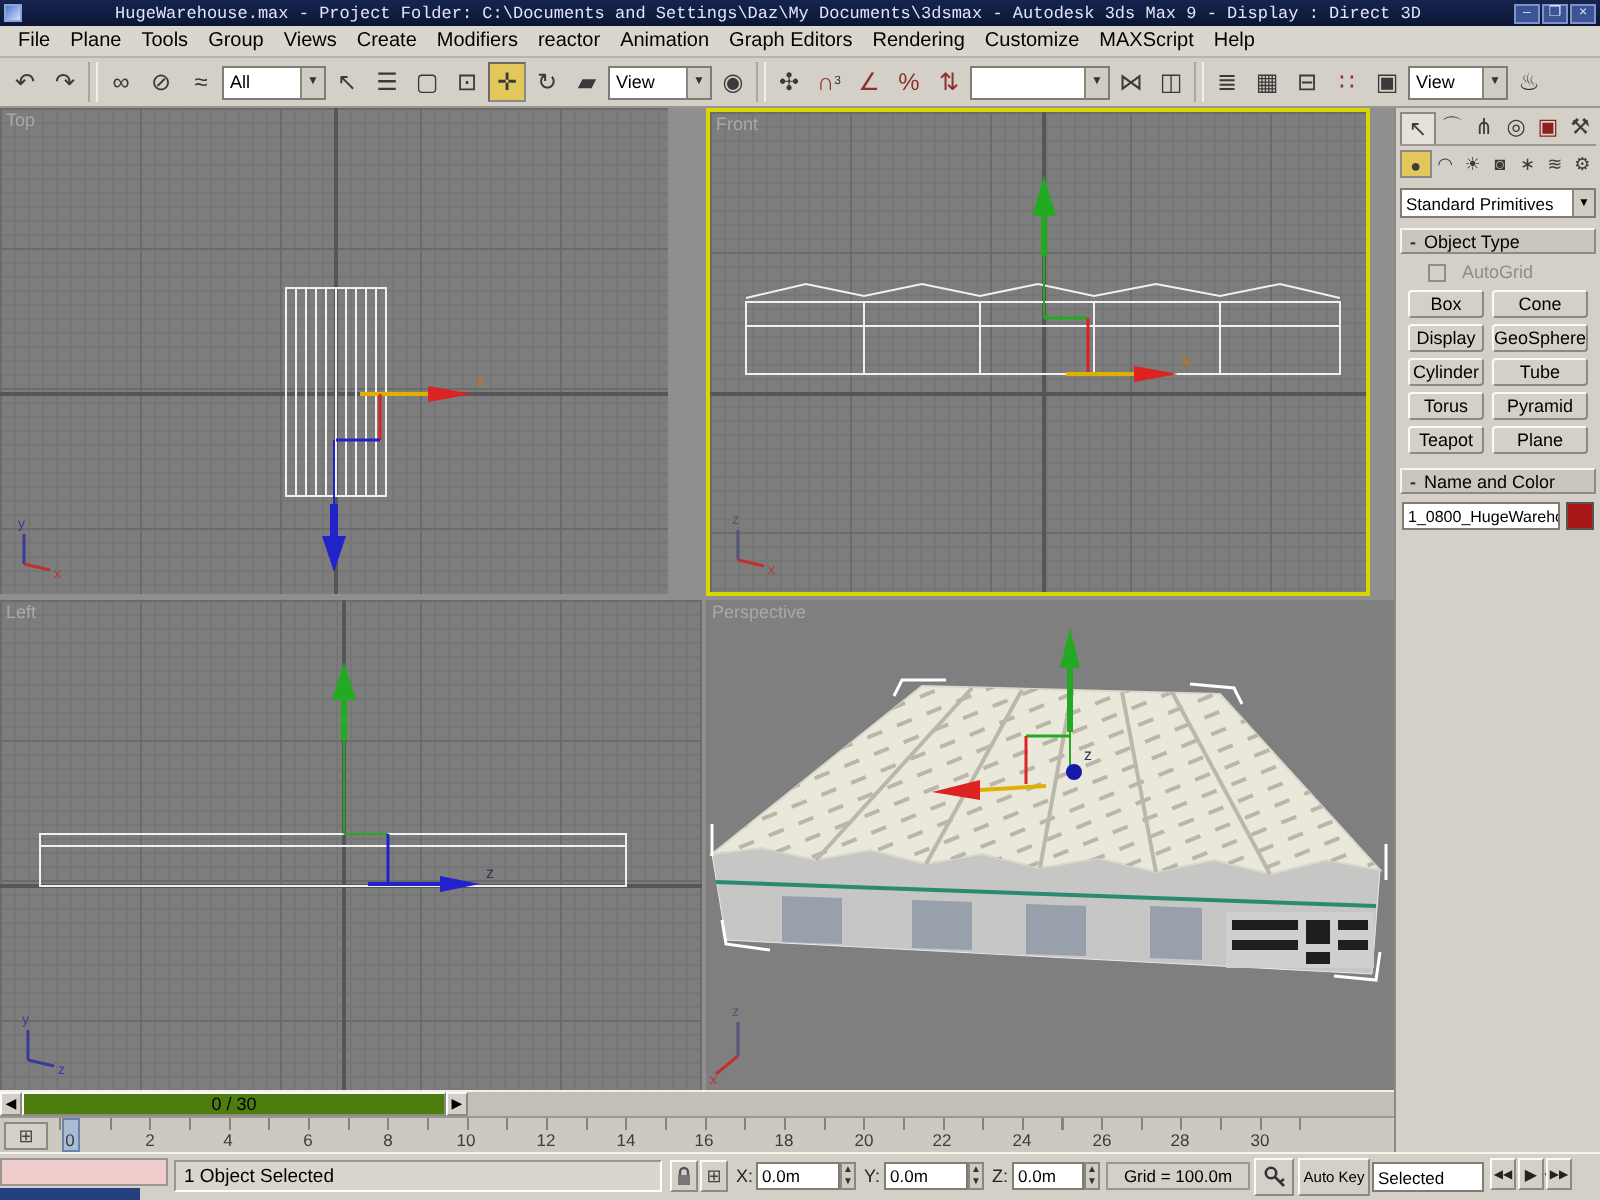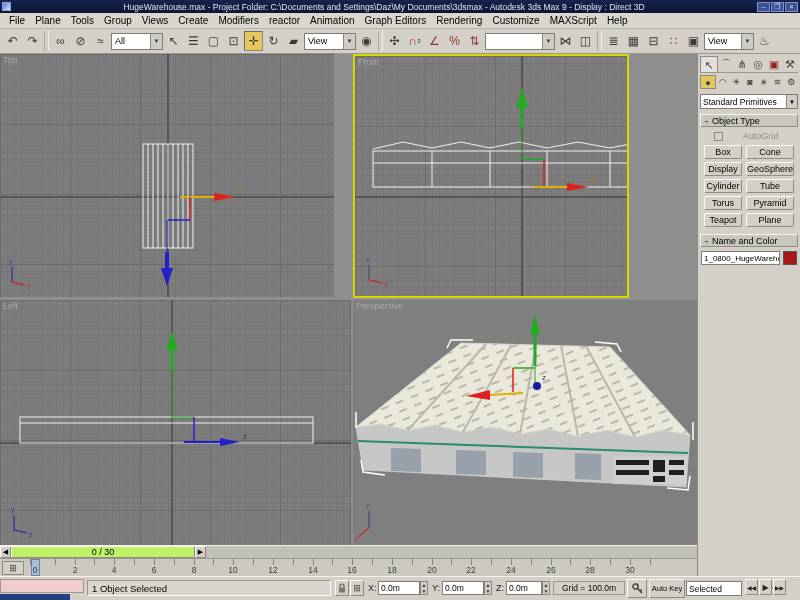--- a/index.html
+++ b/index.html
@@ -7,21 +7,21 @@
   .root{position:relative;width:800px;height:600px;overflow:hidden;
         font-family:"Liberation Sans",sans-serif;font-size:10px;color:#000;
         background:#d4d0c8;}
 
   
   .titlebar{position:absolute;left:0;top:0;width:800px;height:13px;
     background:linear-gradient(#16254f,#0c1534);display:flex;align-items:center;}
   .app-icon{width:9px;height:9px;margin-left:2px;background:linear-gradient(135deg,#4d7ad0,#cfe2ff);
     border:1px solid #89a4d8;}
   .title-text{flex:1;text-align:center;color:#dfe6f5;font-size:8.5px;white-space:nowrap;
-    overflow:hidden;text-overflow:ellipsis;padding:0 20px;}
+    overflow:hidden;text-overflow:ellipsis;padding:0 20px;font-family:Liberation Mono, monospace;}
   .winbtns{display:flex;gap:1px;margin-right:2px;}
   .winbtn{width:13px;height:10px;background:#3c5496;border:1px solid #7e93c8;color:#d7e3ff;
     font-size:7px;line-height:8px;text-align:center;}
 
   
   .menubar{position:absolute;left:0;top:13px;width:800px;height:16px;background:#d9d6cd;
     border-bottom:1px solid #b7b4ab;display:flex;align-items:center;padding-left:4px;gap:0;}
   .menu-item{padding:1px 5px;font-size:10px;}
 
   
@@ -44,21 +44,21 @@
       background-image:
         linear-gradient(#6b6b6b 1px,transparent 1px),
         linear-gradient(90deg,#6b6b6b 1px,transparent 1px),
         linear-gradient(#767676 1px,transparent 1px),
         linear-gradient(90deg,#767676 1px,transparent 1px);
       background-size:70px 70px,70px 70px,7px 7px,7px 7px;}
   .vp.nogrid{background-image:none;background-color:#7f7f7f;}
   .vp-label{position:absolute;left:3px;top:1px;color:#a9a9a9;font-size:9px;z-index:3;}
   .vp svg{position:absolute;left:0;top:0;}
   .vp-top{left:0;top:0;width:334px;height:243px;}
-  .vp-front{left:353px;top:0;width:276px;height:244px;border:2px solid #d8d800;}
+  .vp-front{left:353px;top:0;width:332px;height:244px;border:2px solid #d8d800;}
   .vp-left{left:0;top:246px;width:351px;height:245px;}
   .vp-persp{left:353px;top:246px;width:344px;height:245px;}
 
   
   .cmdpanel{position:absolute;left:697px;top:54px;width:103px;height:522px;background:#d4d0c8;
     border-left:1px solid #8d8a83;padding:1px 2px;}
   .cp-tabs{display:flex;height:18px;border-bottom:1px solid #9a978f;align-items:center;}
   .cp-tab{flex:1;text-align:center;font-size:11px;color:#3c3c3c;height:16px;line-height:16px;}
   .cp-tab.active{background:#e4e1da;border:1px solid #8d8a83;border-bottom:none;}
   .cp-tab.disp{color:#8c2020;}
@@ -66,37 +66,37 @@
   .cp-cat{flex:1;text-align:center;font-size:9px;color:#3c3c3c;height:14px;line-height:14px;}
   .cp-cat.active{background:#e3c75a;border:1px solid #8a8a8a;}
   .cp-dd{margin-top:4px;height:15px;background:#fff;border:1px solid #7f7c76;font-size:8.5px;
     display:flex;align-items:center;padding-left:2px;}
   .cp-dd .dd-arrow{margin-left:auto;width:11px;height:100%;background:#cfccc4;border-left:1px solid #8a877f;
     font-size:6px;display:flex;align-items:center;justify-content:center;}
   .rollout{margin-top:5px;height:13px;background:#c9c6be;border:1px solid #8d8a83;
     border-top-color:#f5f3ee;border-left-color:#f5f3ee;display:flex;align-items:center;font-size:9px;}
   .rollout .minus{width:11px;text-align:center;font-weight:bold;color:#333;}
   .rollout .ro-title{flex:1;text-align:left;margin-right:11px;}
-  .autogrid{display:flex;align-items:center;gap:20px;margin:4px 0 2px 14px;color:#8f8c85;font-size:9px;}
+  .autogrid{display:flex;align-items:center;gap:8px;margin:4px 0 2px 14px;color:#8f8c85;font-size:9px;}
   .checkbox{width:9px;height:9px;background:#d4d0c8;border:1px solid #8f8c85;}
   .btn-grid{display:grid;grid-template-columns:1fr 1fr;gap:3px 4px;padding:2px 4px;}
   .obj-btn{height:14px;background:#d4d0c8;border:1px solid #8d8a83;border-top-color:#fbfaf7;
     border-left-color:#fbfaf7;font-size:9px;display:flex;align-items:center;justify-content:center;
     border-radius:2px;}
   .namerow{display:flex;align-items:center;gap:3px;margin-top:4px;padding:0 1px;}
   .name-field{flex:1;height:14px;background:#fff;border:1px solid #7f7c76;font-size:8px;
     display:flex;align-items:center;padding-left:2px;white-space:nowrap;overflow:hidden;}
   .color-swatch{width:14px;height:14px;background:#a81818;border:1px solid #555;}
 
   
   .timeslider{position:absolute;left:0;top:545px;width:697px;height:13px;background:#c8c5bd;
     border-top:1px solid #f2f0ea;display:flex;align-items:stretch;}
   .ts-btn{width:11px;background:#d4d0c8;border:1px solid #8d8a83;border-top-color:#fbfaf7;
     border-left-color:#fbfaf7;font-size:7px;display:flex;align-items:center;justify-content:center;}
-  .ts-handle{width:184px;background:#bef264;border:1px solid #8d8a83;border-top-color:#fbfaf7;
+  .ts-handle{width:212px;background:#4d7c0f;border:1px solid #8d8a83;border-top-color:#fbfaf7;
     border-left-color:#fbfaf7;font-size:9px;display:flex;align-items:center;justify-content:center;}
 
   
   .trackbar{position:absolute;left:0;top:558px;width:697px;height:18px;background:#ccc9c1;
     border-top:1px solid #9a9792;}
   .curve-btn{position:absolute;left:2px;top:2px;width:22px;height:14px;background:#d4d0c8;
     border:1px solid #8d8a83;font-size:9px;display:flex;align-items:center;justify-content:center;color:#444;}
   .ruler{position:absolute;left:28px;top:0;width:640px;height:6px;
     background-image:repeating-linear-gradient(90deg,#87847c 0 1px,transparent 1px 19.83px);
     background-position:7px 0;}

